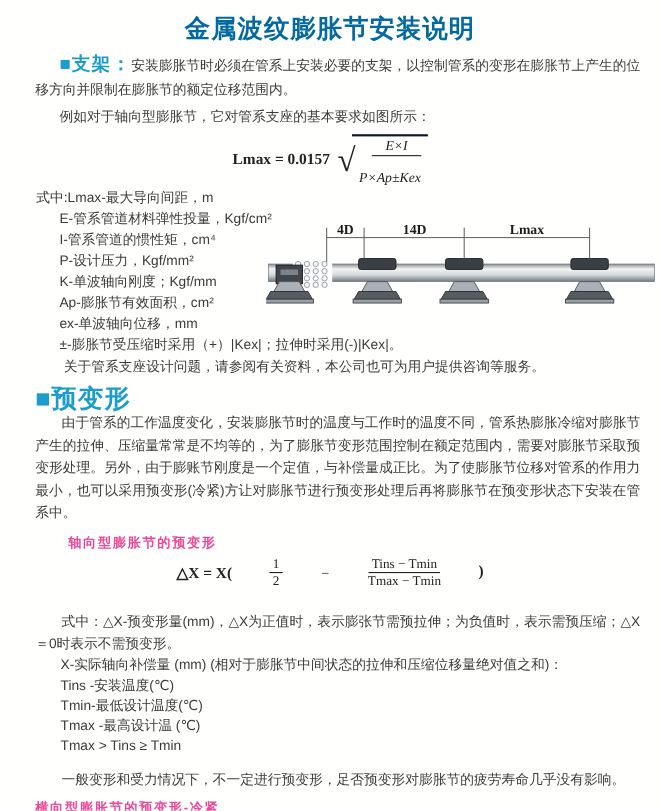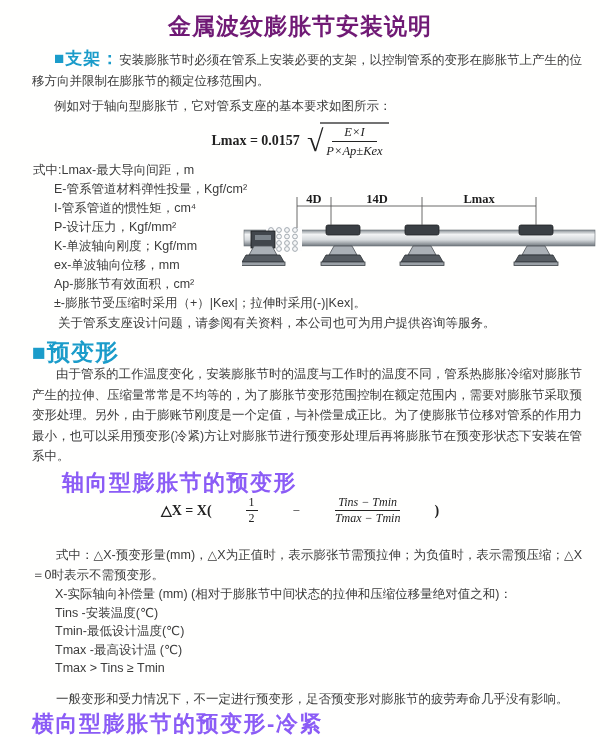--- a/index.html
+++ b/index.html
@@ -3,68 +3,68 @@
 <meta charset="utf-8">
 <style>
   html,body{margin:0;padding:0;}
   body{
     width:600px;height:737px;overflow:hidden;
     background:#fffffe;color:#3b3b3b;
     font-family:"Liberation Sans","DejaVu Sans",sans-serif;
     position:relative;
   }
   .title{
-    text-align:center;font-size:23px;font-weight:600;color:#701a75;
+    text-align:center;font-size:23px;font-weight:600;color:#0369a1;
     margin:12px 0 8px;letter-spacing:1px;line-height:28px;
   }
   .p-body{
     font-size:12.5px;line-height:21px;color:#3b3b3b;
     margin:0 18px 0 32px;text-align:justify;
   }
   .p-first{margin-top:8px;text-indent:22px;}
   .sec-inline-marker,.sec-inline-label{
     color:#1b9cca;font-size:17px;font-weight:700;letter-spacing:1px;
   }
   .p-example{margin-top:4px;text-indent:22px;}
   
   .formula{
     display:flex;justify-content:center;align-items:center;
     font-family:"Liberation Serif","DejaVu Serif",serif;color:#222;
   }
   .formula-1{margin:5px 0 2px;}
   .f-bold{font-weight:700;font-size:14px;font-family:Liberation Serif, serif;}
   .radical{font-size:30px;line-height:1;font-weight:400;margin:0 -3px 0 7px;color:#222;}
   .sqrt-body{
-    display:inline-flex;flex-direction:column;align-items:center;
-    border-top:2px solid #737373;padding:1px 6px 0;font-style:italic;font-size:12.5px;
+    display:inline-flex;flex-direction:column;align-items:flex-end;
+    border-top:2px solid #0f172a;padding:1px 6px 0;font-style:italic;font-size:12.5px;
   }
   .sqrt-body .num{border-bottom:1px solid #222;padding:0 12px 1px;margin-bottom:1px;}
-  .sqrt-body .den{padding-top:1px;}
+  .sqrt-body .den{padding-top:11px;}
   .frac{
     display:inline-flex;flex-direction:column;align-items:center;
     font-size:12px;margin:0 4px;line-height:1.15;
   }
   .frac .num{border-bottom:1px solid #222;padding:0 3px 1px;margin-bottom:1px;}
-  .frac.ital{font-style:italic;}
+  .frac.ital{}
   .f-op{font-size:13px;margin:0 1px;}
   
   .defs-wrap{position:relative;margin:2px 0 0 33px;}
   .def-line{font-size:12.5px;line-height:19px;margin-left:21px;white-space:nowrap;}
   .def-line:first-child{margin-left:0;}
   .def-line:last-child{margin-left:27px;}
   .diagram{position:absolute;top:32px;left:209px;}
   .p-note{margin-top:1px;text-indent:26px;line-height:19px;}
   
   .sec-head{
     color:#1b9cca;font-size:23px;font-weight:700;letter-spacing:1px;
     margin:9px 0 2px 32px;line-height:20px;
   }
   .p-predeform{margin-top:2px;line-height:20.5px;text-indent:24px;}
   .subhead{
-    color:#8b5cf6;font-size:22px;font-weight:700;letter-spacing:1.5px;
+    color:#ec4899;font-size:12px;font-weight:700;letter-spacing:1.5px;
     margin:7px 0 3px 62px;line-height:18px;
   }
   .subhead-lateral{margin-left:32px;}
   .formula-2{margin:4px 0 19px;gap:30px;}
   .p-explain{line-height:20px;text-indent:24px;}
   .item-line{font-size:12.5px;line-height:18.5px;margin-left:55px;white-space:nowrap;}
   .p-general{margin-top:12px;text-indent:24px;line-height:18.5px;}
   .formula-3{margin:5px 0 4px;}
 </style>
 </head>
@@ -84,22 +84,22 @@
     <span class="den">P×Ap±Kex</span>
   </span>
 </div>
 
 <div class="defs-wrap">
   <div class="def-line">式中:Lmax-最大导向间距，m</div>
   <div class="def-line">E-管系管道材料弹性投量，Kgf/cm²</div>
   <div class="def-line">I-管系管道的惯性矩，cm⁴</div>
   <div class="def-line">P-设计压力，Kgf/mm²</div>
   <div class="def-line">K-单波轴向刚度；Kgf/mm</div>
+  <div class="def-line">Ap-膨胀节有效面积，cm²</div>
   <div class="def-line">ex-单波轴向位移，mm</div>
-  <div class="def-line">Ap-膨胀节有效面积，cm²</div>
   <div class="def-line">±-膨胀节受压缩时采用（+）|Kex|；拉伸时采用(-)|Kex|。</div>
 
   <svg class="diagram" width="356" height="74" viewBox="242 194 356 74" xmlns="http://www.w3.org/2000/svg">
     <defs>
       <linearGradient id="pipeGrad" x1="0" y1="0" x2="0" y2="1">
         <stop offset="0" stop-color="#878e94"></stop>
         <stop offset="0.28" stop-color="#f1f3f4"></stop>
         <stop offset="0.62" stop-color="#d6dadd"></stop>
         <stop offset="1" stop-color="#71787e"></stop>
       </linearGradient>

